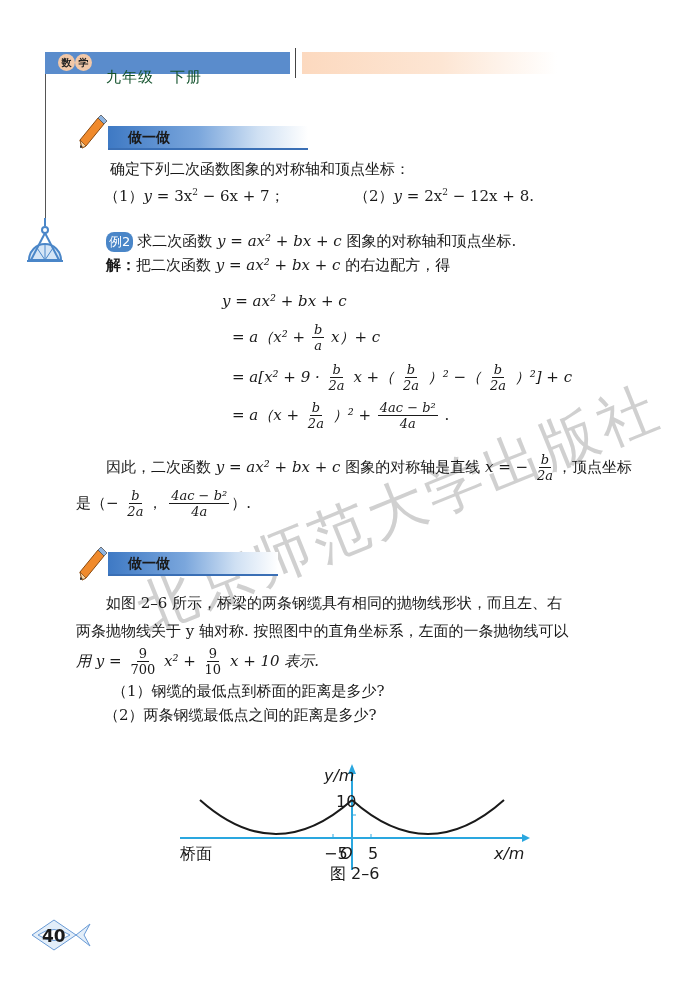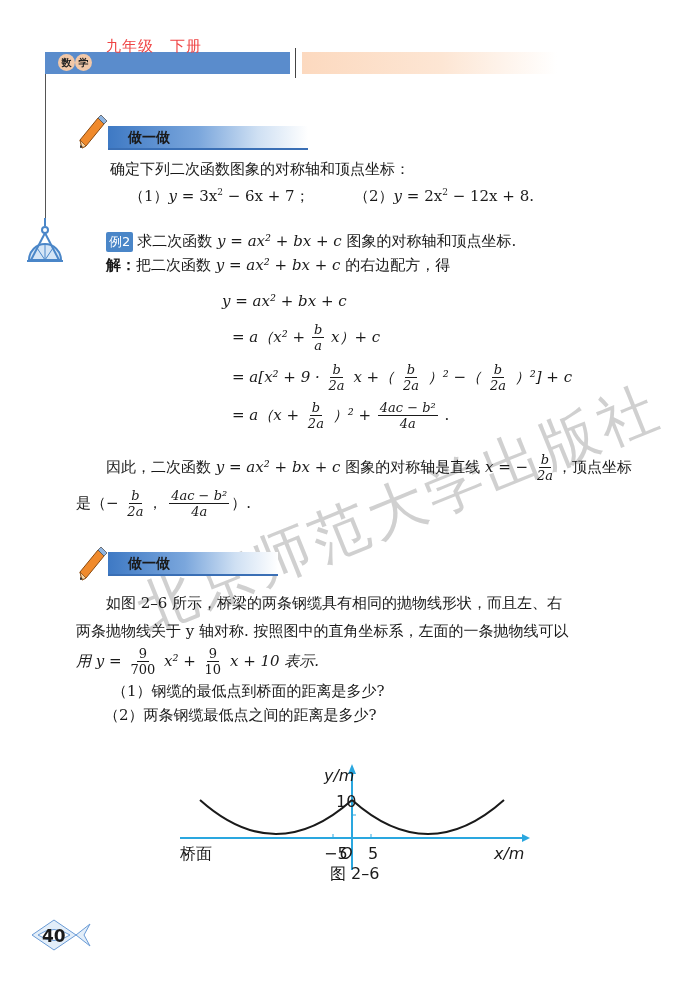--- a/index.html
+++ b/index.html
@@ -16,22 +16,22 @@
   }
   .header-logo {
     left: 58px; top: 54px; width: 40px; height: 18px;
   }
   .logo-circle {
     position: absolute; width: 17px; height: 17px; border-radius: 50%;
     background: #f2c8a8; font-family: "DejaVu Sans", sans-serif;
     font-size: 10px; font-weight: bold; color: #222; text-align: center; line-height: 17px;
   }
   .header-title {
-    left: 106px; top: 36px; font-family: "DejaVu Sans", sans-serif;
-    color: #ef4444; font-size: 15px; line-height: 20px; letter-spacing: 1px;
+    left: 106px; top: 67px; font-family: "DejaVu Sans", sans-serif;
+    color: #14532d; font-size: 15px; line-height: 20px; letter-spacing: 1px;
   }
   .header-divider { left: 295px; top: 48px; width: 1px; height: 30px; background: #444; }
   .header-gradient {
     left: 302px; top: 52px; width: 255px; height: 22px;
     background: linear-gradient(to right, #fcd9bf 0%, #fde6d4 55%, #ffffff 100%);
   }
   .margin-line { left: 45px; top: 74px; width: 1px; height: 150px; background: #555; }
   .section-head {
     height: 22px;
     background: linear-gradient(to right, #3e79c4 0%, #7aa6dc 45%, #cfe0f3 75%, #ffffff 100%);
@@ -46,21 +46,21 @@
   .frac {
     display: inline-flex; flex-direction: column; align-items: center;
     vertical-align: middle; font-size: 13px; line-height: 15px; margin: 0 2px;
   }
   .frac .num { border-bottom: 1px solid #1a1a1a; padding: 0 2px; }
   .frac .den { padding: 0 2px; }
   sup { font-size: 9px; }
   .example-badge {
     display: inline-block; background: #4a86c8; color: #fff;
     font-family: "DejaVu Sans", sans-serif; font-size: 13px; padding: 0 3px;
-    border-radius: 2px; line-height: 20px; margin-right: 4px;
+    border-radius: 8px; line-height: 20px; margin-right: 4px;
   }
   .bold { font-weight: bold; font-family: "DejaVu Sans", sans-serif; }
   .watermark {
     left: 120px; top: 470px; font-family: "DejaVu Serif", serif;
     font-size: 58px; color: rgba(120,120,120,0.35); transform: rotate(-22deg);
     white-space: nowrap; letter-spacing: 4px; pointer-events: none;
   }
   .fig-label { font-family: "DejaVu Sans", sans-serif; font-size: 16px; }
   .page-num {
     left: 30px; top: 918px; width: 68px; height: 34px;
@@ -87,21 +87,21 @@
     <polygon points="20,4 23,1 29,7 26,10" fill="#8fb4e0" stroke="#555" stroke-width="0.8"></polygon>
     <polygon points="2,26 4,34 8,32" fill="#f5d6a8" stroke="#8a4a10" stroke-width="0.8"></polygon>
     <polygon points="2,31 2,34 5,33" fill="#333"></polygon>
   </svg>
 </div>
 <div class="abs section-head" style="left:108px;top:126px;width:200px;">
   <span class="section-head-label">做一做</span>
 </div>
 
 <div class="abs text" style="left:110px;top:158px;">确定下列二次函数图象的对称轴和顶点坐标：</div>
-<div class="abs text" style="left:104px;top:181px;margin-left:25px;">
+<div class="abs text" style="left:104px;top:181px;">
   <span>（1）</span><span class="math">y</span><span> = 3x</span><sup>2</sup><span> − 6x + 7；</span>
 </div>
 <div class="abs text" style="left:354px;top:181px;">
   <span>（2）</span><span class="math">y</span><span> = 2x</span><sup>2</sup><span> − 12x + 8.</span>
 </div>
 
 <div class="abs" style="left:25px;top:218px;">
   <svg width="40" height="48" viewBox="0 0 40 48">
     <line x1="20" y1="0" x2="20" y2="8" stroke="#4a86c8" stroke-width="2"></line>
     <circle cx="20" cy="12" r="3" fill="none" stroke="#4a86c8" stroke-width="2"></circle>

